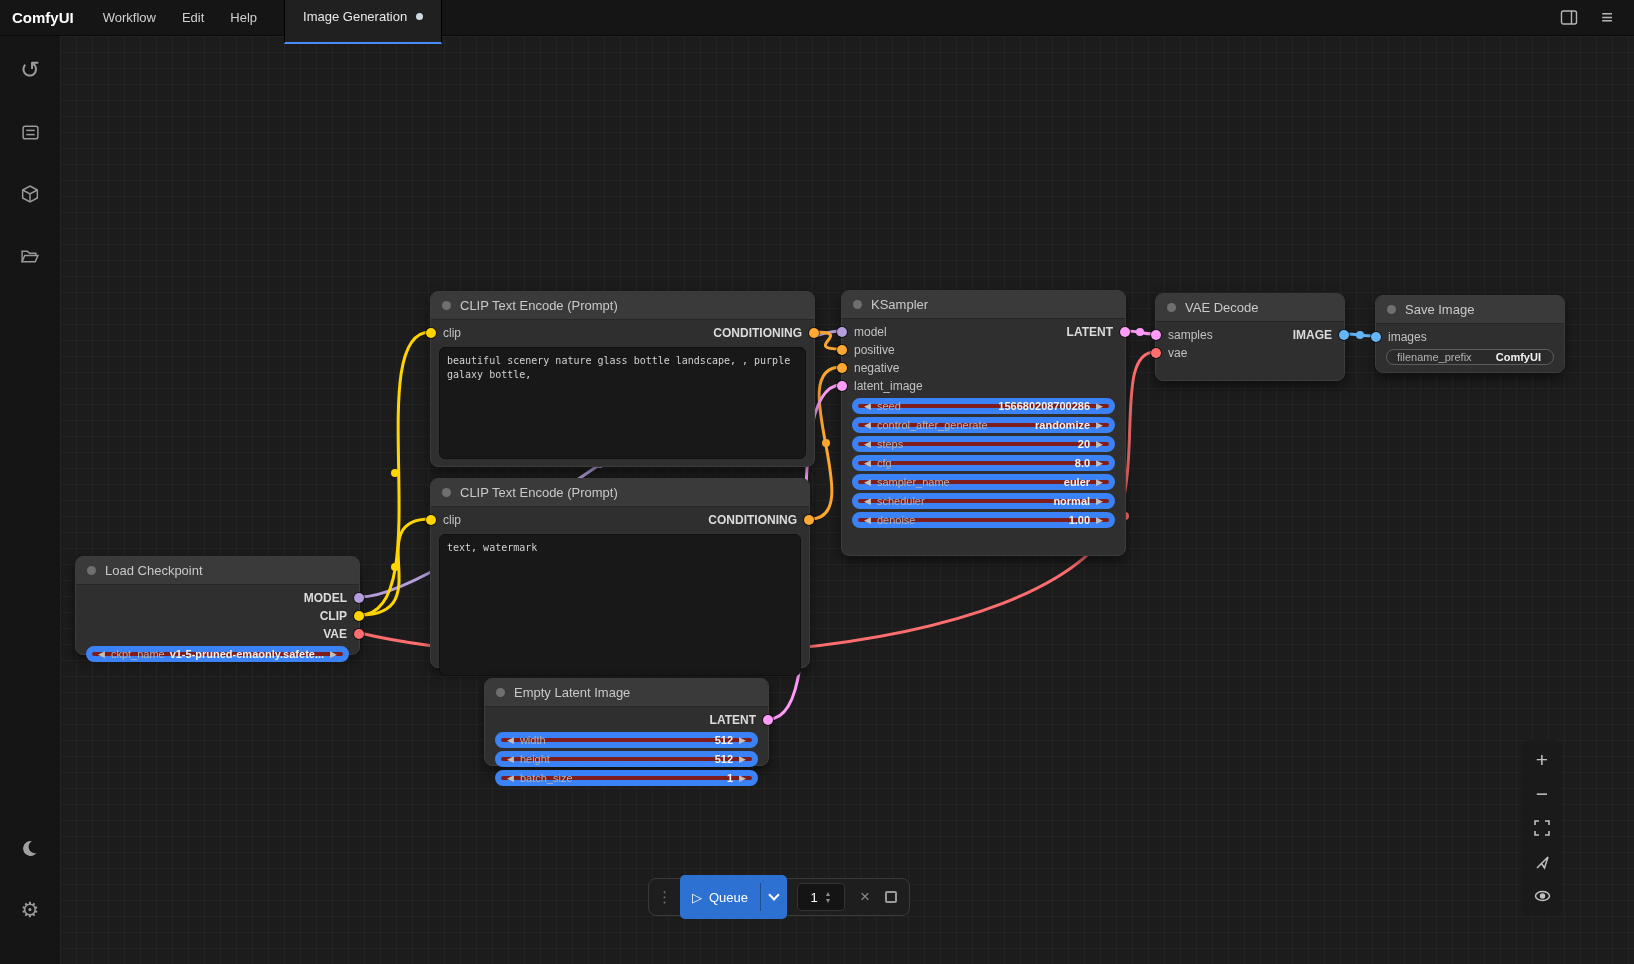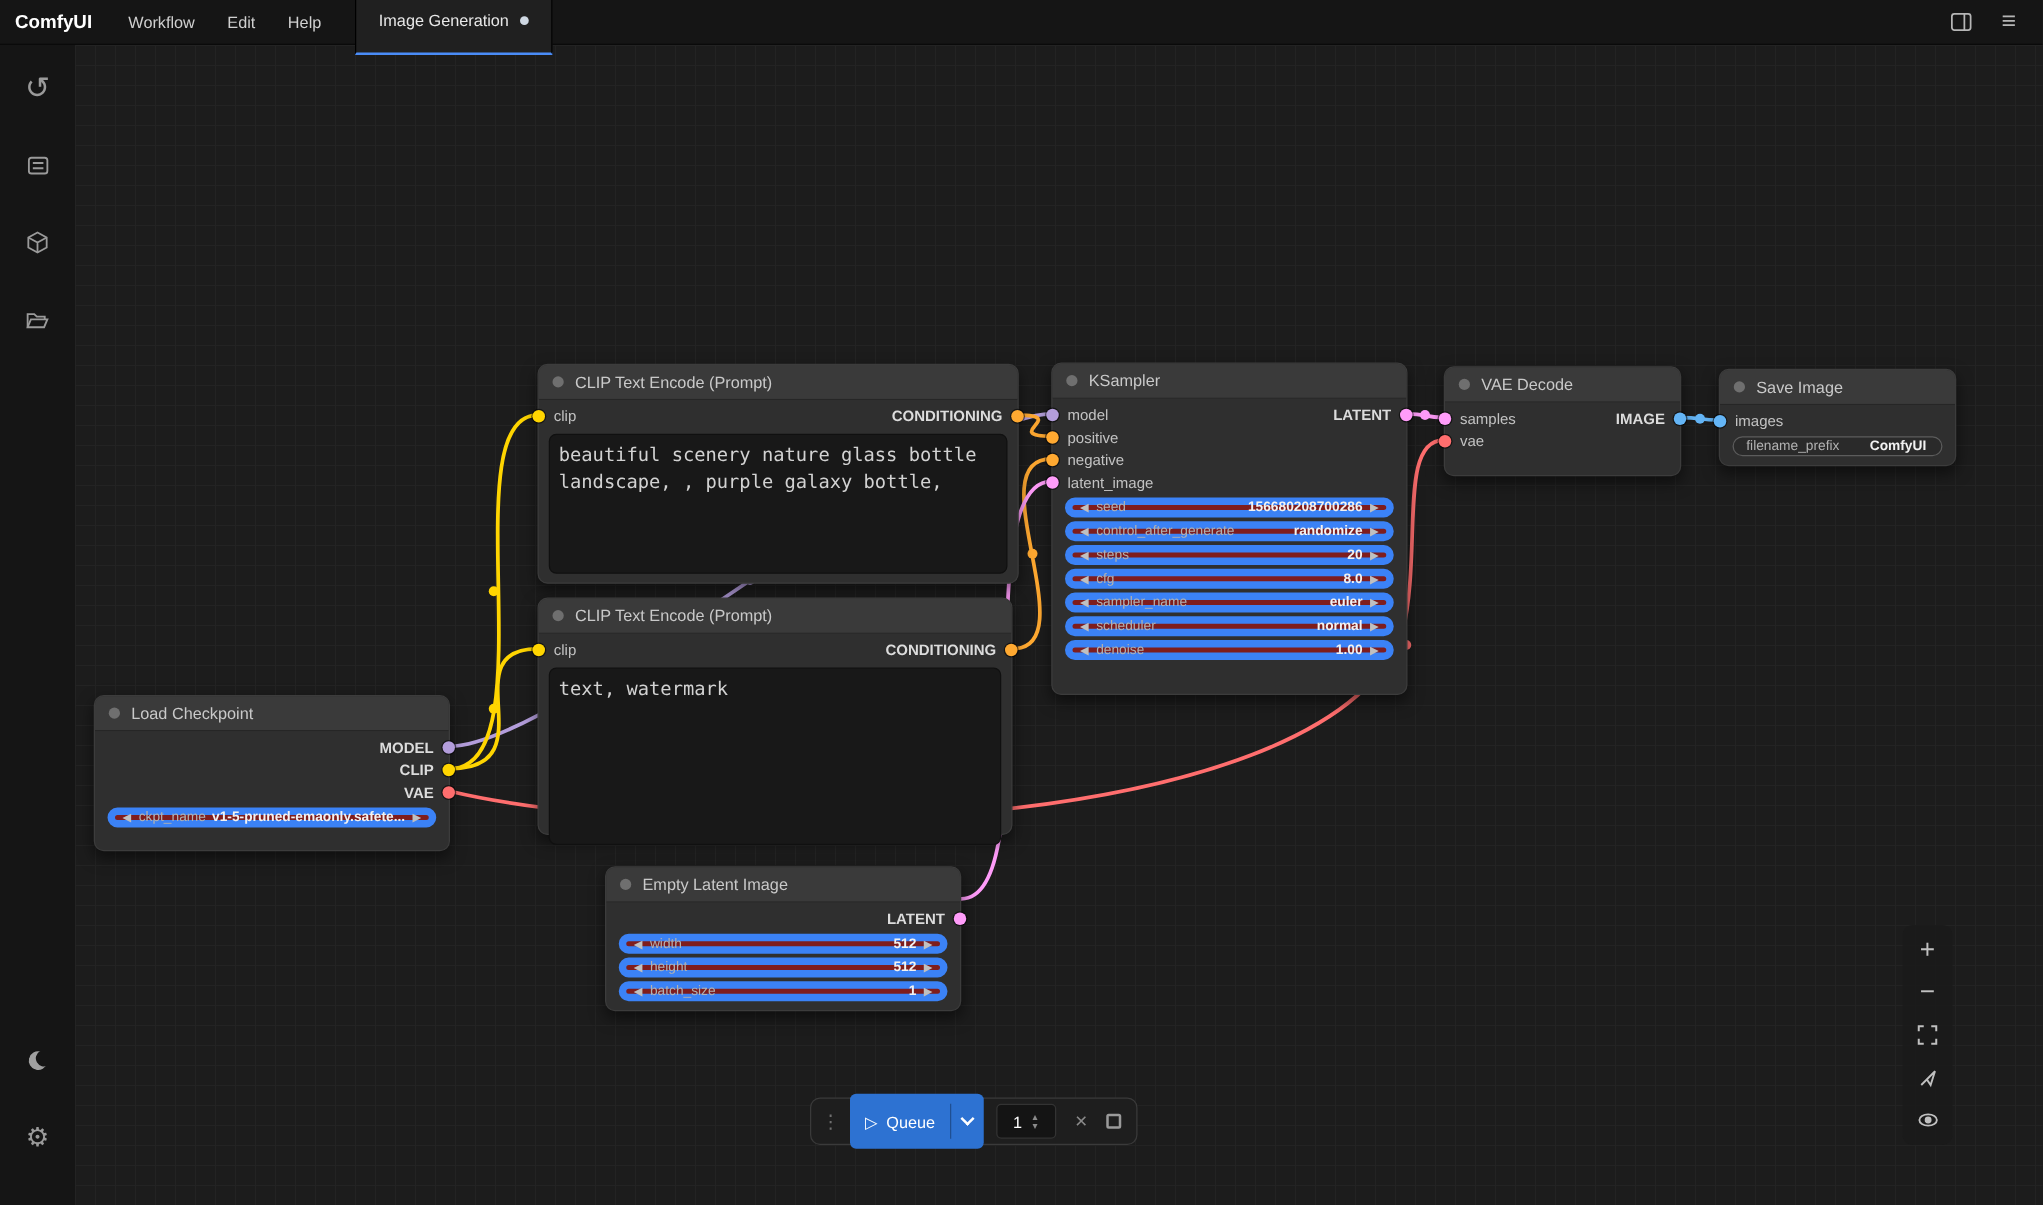--- a/index.html
+++ b/index.html
@@ -49,21 +49,21 @@
   .port.in{left:-5px}.port.outp{right:-5px}
   .widget{height:16px;margin:3px 10px;background:#7f1d1d;border:6px solid #3b82f6;border-radius:9px;
     display:flex;align-items:center;padding:0 6px;font-size:11px;color:#c9c9c9}
   .widget .wname{margin-left:6px;color:#b2b2b2;white-space:nowrap;overflow:hidden}
   .widget .wval{margin-left:auto;margin-right:6px;color:#f2f2f2;font-weight:bold;white-space:nowrap}
   .widget.text{background:#2a2a2a;border:1px solid #5c5c5c}
   .widget.text .wname{margin-left:4px}
   .warr{flex:none;color:#c0c0c0;font-size:9px;line-height:1}
   .warr.l::before{content:"◀"} .warr.r::before{content:"▶"}
   .prompt{margin:5px 8px 8px;background:#181818;border:1px solid #101010;border-radius:6px;
-    padding:6px 7px;font-family:"DejaVu Sans Mono",monospace;font-size:15px;color:#d2d2d2;
+    padding:6px 7px;font-family:"DejaVu Sans Mono",monospace;font-size:10px;color:#d2d2d2;
     line-height:1.4;white-space:pre-wrap;overflow:hidden}
 
   
   .queue-bar{position:absolute;left:588px;top:842px;height:38px;background:#1e1e1e;
     border:1px solid #3a3a3a;border-radius:8px;display:flex;align-items:center;
     padding:0 12px 0 8px;gap:10px;z-index:20}
   .drag-dots::before{content:"⋮";font-size:15px;color:#6f6f6f;letter-spacing:-2px}
   .queue-btn{height:44px;display:flex;align-items:center;background:#2d72d2;border-radius:5px;
     color:#fff;font-size:13px;overflow:hidden}
   .queue-btn .qmain{display:flex;align-items:center;gap:7px;padding:0 12px;height:28px}
@@ -166,21 +166,21 @@
     <circle cx="540" cy="428" r="4" fill="#B39DDB"></circle>
     <circle cx="335" cy="437" r="4" fill="#FFD500"></circle>
     <circle cx="335" cy="531" r="4" fill="#FFD500"></circle>
     <circle cx="1065" cy="480" r="4" fill="#FF6E6E"></circle>
     <circle cx="766" cy="407" r="4" fill="#FFA931"></circle>
     <circle cx="745" cy="516" r="4" fill="#FF9CF9"></circle>
     <circle cx="1080" cy="296" r="4" fill="#FF9CF9"></circle>
     <circle cx="1300" cy="299" r="4" fill="#64B5F6"></circle>
   </svg>
 
-  <div class="node" style="left:15px;top:520px;width:285px;height:125px">
+  <div class="node" style="left:15px;top:520px;width:285px;height:99px">
     <div class="node-title">
       <span class="collapse-dot"></span>
       <span>Load Checkpoint</span>
     </div>
     <div class="slots">
       <div class="slot-row">
         <span class="out">MODEL</span>
         <span class="port outp" style="background: rgb(179, 157, 219);"></span>
       </div>
       <div class="slot-row">
@@ -225,21 +225,21 @@
       <div class="slot-row">
         <span class="port in" style="background: rgb(255, 213, 0);"></span>
         <span>clip</span>
         <span class="out">CONDITIONING</span>
         <span class="port outp" style="background: rgb(255, 169, 49);"></span>
       </div>
     </div>
     <div class="prompt" style="height:142px">text, watermark</div>
   </div>
 
-  <div class="node" style="left:424px;top:657px;width:285px;height:116px">
+  <div class="node" style="left:424px;top:642px;width:285px;height:88px">
     <div class="node-title">
       <span class="collapse-dot"></span>
       <span>Empty Latent Image</span>
     </div>
     <div class="slots">
       <div class="slot-row">
         <span class="out">LATENT</span>
         <span class="port outp" style="background: rgb(255, 156, 249);"></span>
       </div>
     </div>

